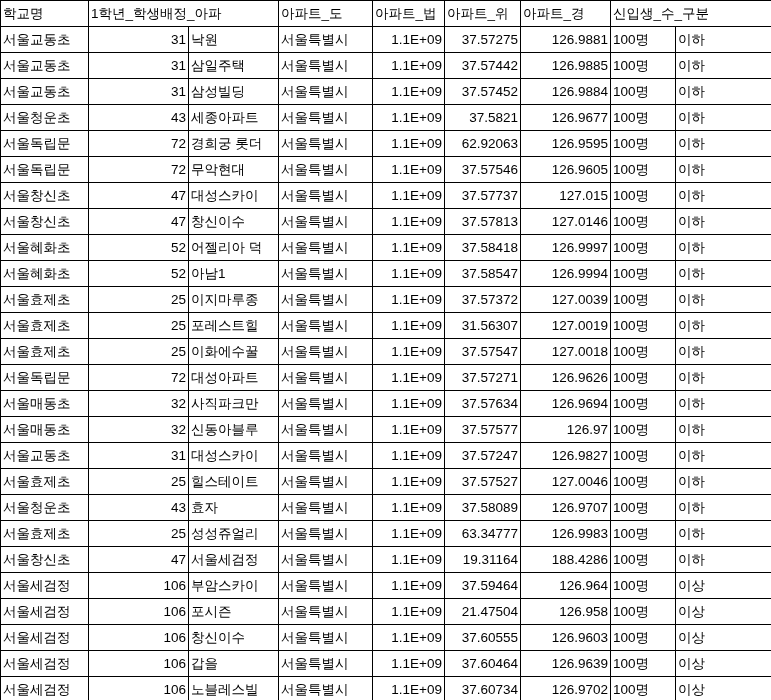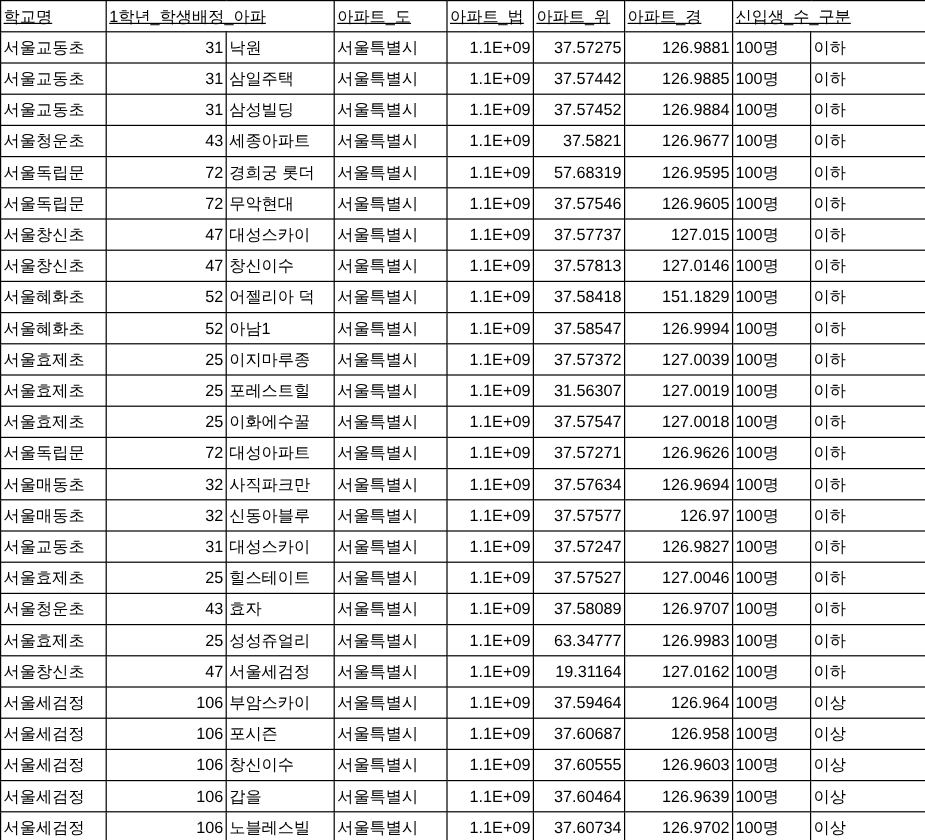--- a/index.html
+++ b/index.html
@@ -28,21 +28,20 @@
     font-size: 13.5px;
     font-weight: normal;
     white-space: nowrap;
     overflow: hidden;
     text-overflow: clip;
     background: #ffffff;
   }
   table.grid th {
     text-align: left;
     font-weight: normal;
-    text-decoration: underline;
   }
   
   col.c0 { width: 88px; }
   col.c1 { width: 100px; }
   col.c2 { width: 90px; }
   col.c3 { width: 94px; }
   col.c4 { width: 72px; }
   col.c5 { width: 76px; }
   col.c6 { width: 90px; }
   col.c7 { width: 65px; }
@@ -120,21 +119,21 @@
         <td class="num">126.9677</td>
         <td class="txt">100명</td>
         <td class="txt">이하</td>
       </tr>
       <tr>
         <td class="txt">서울독립문</td>
         <td class="num">72</td>
         <td class="txt">경희궁 롯더</td>
         <td class="txt">서울특별시</td>
         <td class="num">1.1E+09</td>
-        <td class="num">57.68319</td>
+        <td class="num">62.92063</td>
         <td class="num">126.9595</td>
         <td class="txt">100명</td>
         <td class="txt">이하</td>
       </tr>
       <tr>
         <td class="txt">서울독립문</td>
         <td class="num">72</td>
         <td class="txt">무악현대</td>
         <td class="txt">서울특별시</td>
         <td class="num">1.1E+09</td>
@@ -165,21 +164,21 @@
         <td class="txt">100명</td>
         <td class="txt">이하</td>
       </tr>
       <tr>
         <td class="txt">서울혜화초</td>
         <td class="num">52</td>
         <td class="txt">어젤리아 덕</td>
         <td class="txt">서울특별시</td>
         <td class="num">1.1E+09</td>
         <td class="num">37.58418</td>
-        <td class="num">151.1829</td>
+        <td class="num">126.9997</td>
         <td class="txt">100명</td>
         <td class="txt">이하</td>
       </tr>
       <tr>
         <td class="txt">서울혜화초</td>
         <td class="num">52</td>
         <td class="txt">아남1</td>
         <td class="txt">서울특별시</td>
         <td class="num">1.1E+09</td>
         <td class="num">37.58547</td>
@@ -297,42 +296,42 @@
         <td class="txt">100명</td>
         <td class="txt">이하</td>
       </tr>
       <tr>
         <td class="txt">서울창신초</td>
         <td class="num">47</td>
         <td class="txt">서울세검정</td>
         <td class="txt">서울특별시</td>
         <td class="num">1.1E+09</td>
         <td class="num">19.31164</td>
-        <td class="num">127.0162</td>
+        <td class="num">188.4286</td>
         <td class="txt">100명</td>
         <td class="txt">이하</td>
       </tr>
       <tr>
         <td class="txt">서울세검정</td>
         <td class="num">106</td>
         <td class="txt">부암스카이</td>
         <td class="txt">서울특별시</td>
         <td class="num">1.1E+09</td>
         <td class="num">37.59464</td>
         <td class="num">126.964</td>
         <td class="txt">100명</td>
         <td class="txt">이상</td>
       </tr>
       <tr>
         <td class="txt">서울세검정</td>
         <td class="num">106</td>
         <td class="txt">포시즌</td>
         <td class="txt">서울특별시</td>
         <td class="num">1.1E+09</td>
-        <td class="num">37.60687</td>
+        <td class="num">21.47504</td>
         <td class="num">126.958</td>
         <td class="txt">100명</td>
         <td class="txt">이상</td>
       </tr>
       <tr>
         <td class="txt">서울세검정</td>
         <td class="num">106</td>
         <td class="txt">창신이수</td>
         <td class="txt">서울특별시</td>
         <td class="num">1.1E+09</td>

